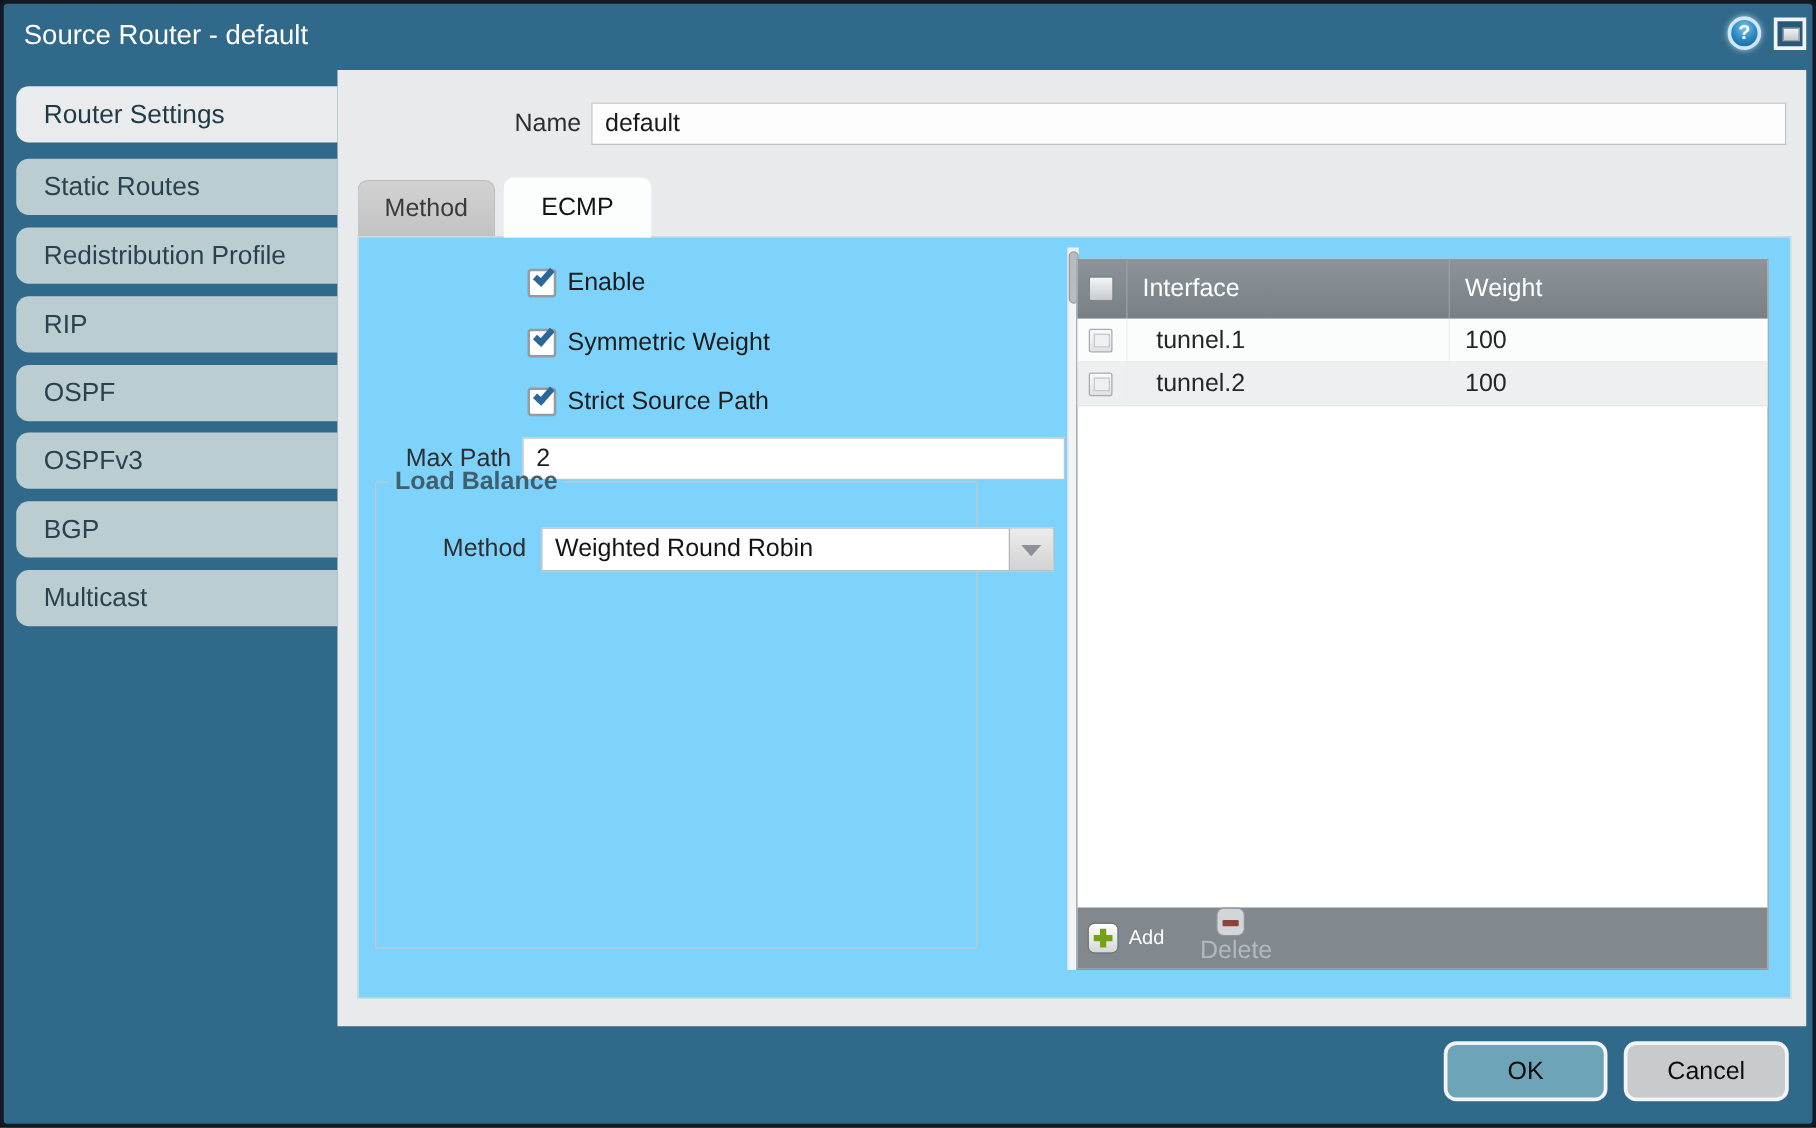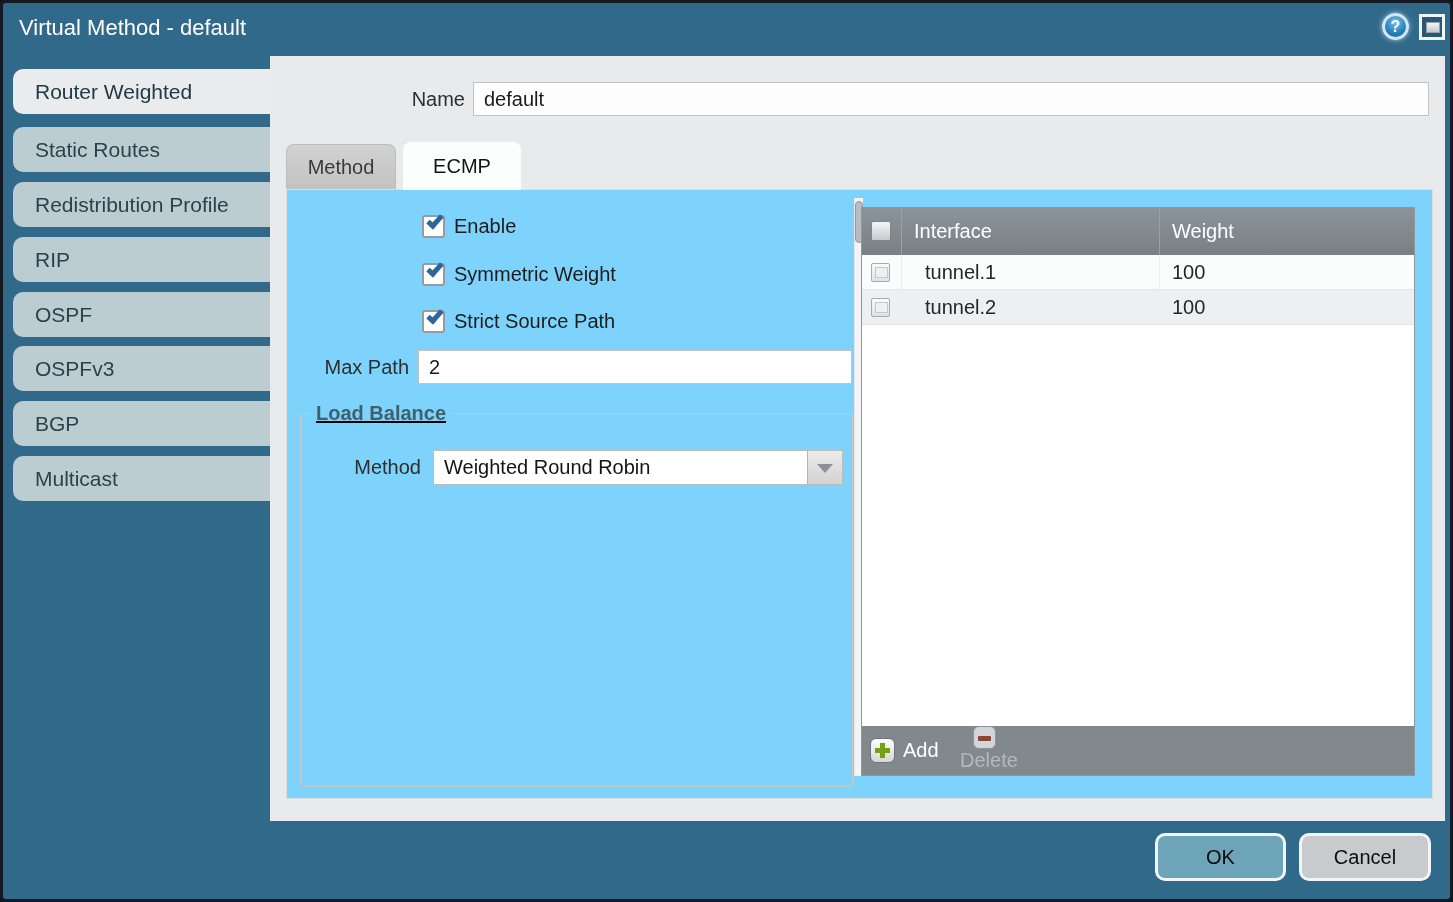--- a/index.html
+++ b/index.html
@@ -67,22 +67,22 @@
   .maxpath-input { position:absolute; left:131px; top:160px; width:434px; height:34px;
     border:1px solid #c3c3c3; background:#fff; font-size:20px; color:#1b1b1b;
     padding:0 10px; font-family:"Liberation Sans", sans-serif; }
 
   .vscroll { position:absolute; left:567px; top:8px; width:9px; height:578px;
     background:#f3f4f5; border-left:1px solid #e4e6e7; cursor:pointer; }
   .vscroll .thumb { position:absolute; left:0; top:3px; width:8px; height:42px;
     background:#b6bcc0; border:1px solid #959c a1; border:1px solid #959ca1;
     border-radius:4px; }
 
-  fieldset.lb { position:absolute; left:13px; top:212px; width:553px; height:385px;
-    border:1px solid #c8c8c8; border-radius:2px;text-decoration:underline; }
+  fieldset.lb { position:absolute; left:13px; top:184px; width:482px; height:385px;
+    border:1px solid #c8c8c8; border-radius:2px; }
   fieldset.lb legend { margin-left:10px; padding:0 5px; font-size:20px;
     font-weight:bold; color:#40606d; }
   .method-label { position:absolute; left:5px; top:25px; width:115px; height:35px;
     line-height:35px; text-align:right; font-size:20px; color:#2e2e2e; }
   .dropdown { position:absolute; left:132px; top:25px; width:410px; height:35px;
     background:#fff; border:1px solid #bcbcbc; cursor:pointer; }
   .dropdown .value { position:absolute; left:10px; top:0; line-height:33px;
     font-size:20px; color:#141414; }
   .dropdown .arrow-btn { position:absolute; right:0; top:0; width:35px; height:100%;
     background:linear-gradient(#ececec,#d2d2d2); border-left:1px solid #b5b5b5; }
@@ -118,47 +118,47 @@
     background:#81898f; }
   .tf-btn { position:absolute; top:0; height:49px; display:flex; align-items:center;
     cursor:pointer; }
   .add-btn { left:8px; }
   .add-icon { width:25px; height:25px; border-radius:6px; border:1px solid #6e757a;
     background:linear-gradient(#ffffff,#d6d6d6); position:relative; }
   .add-icon::before { content:""; position:absolute; left:4px; top:9px; width:15px;
     height:5px; background:#76a016; }
   .add-icon::after { content:""; position:absolute; left:9px; top:4px; width:5px;
     height:15px; background:#76a016; }
-  .add-label { color:#fff; font-size:20px; margin-left:8px; }
+  .add-label { color:#fff; font-size:16px; margin-left:8px; }
   .del-btn { left:90px;flex-direction:column; }
   .del-icon { width:23px; height:23px; border-radius:6px; border:1px solid #8d9499;
     background:#d3d6d8; position:relative; }
   .del-icon::before { content:""; position:absolute; left:4px; top:9px; width:13px;
     height:5px; background:#8c453b; border-radius:1px; }
   .del-label { color:#b2b8bc; font-size:20px; margin-left:8px; }
 
   
   .btn { position:absolute; top:830px; height:48px; border-radius:10px;
     border:3px solid #f2f4f5; font-size:20px; color:#0d0d0d; text-align:center;
     line-height:42px; cursor:pointer; }
   .ok-btn { left:1152px; width:131px; background:#6da4b8; }
   .cancel-btn { left:1296px; width:132px; background:#c8cbcd; }
 </style>
 </head>
 <body>
 
 <div class="window">
 
   <div class="titlebar">
-    <div class="title">Virtual Method - default</div>
+    <div class="title">Source Router - default</div>
     <div class="help-icon">?</div>
     <div class="restore-icon"></div>
   </div>
 
-  <div class="side-item selected" style="top:66px"><span>Router Weighted</span></div>
+  <div class="side-item selected" style="top:66px"><span>Router Settings</span></div>
   <div class="side-item" style="top:124px"><span>Static Routes</span></div>
   <div class="side-item" style="top:179px"><span>Redistribution Profile</span></div>
   <div class="side-item" style="top:234px"><span>RIP</span></div>
   <div class="side-item" style="top:289px"><span>OSPF</span></div>
   <div class="side-item" style="top:343px"><span>OSPFv3</span></div>
   <div class="side-item" style="top:398px"><span>BGP</span></div>
   <div class="side-item" style="top:453px"><span>Multicast</span></div>
 
   <div class="panel"></div>
 

